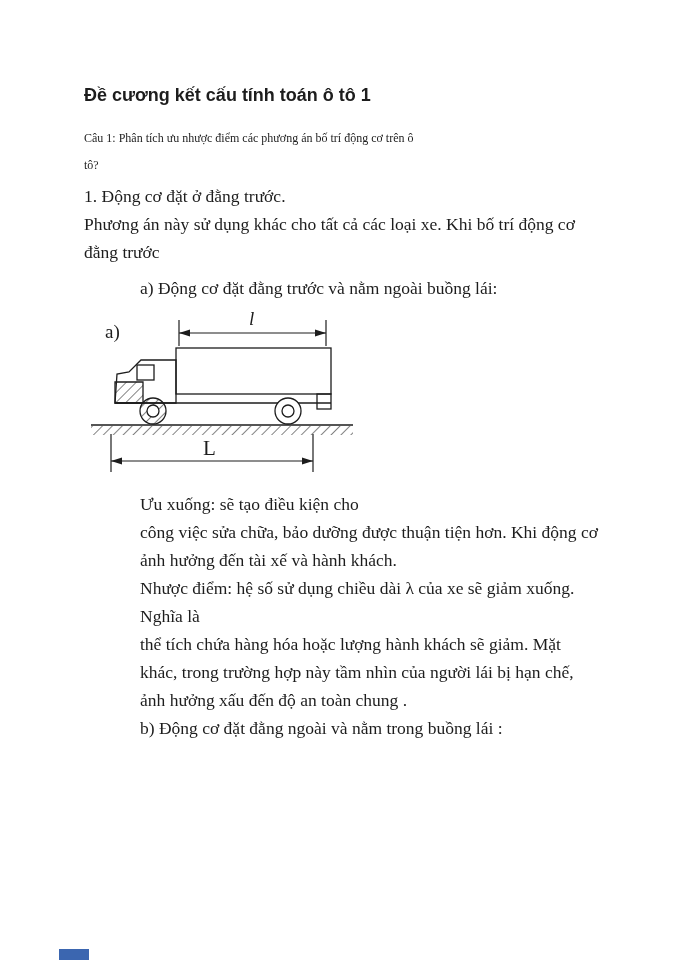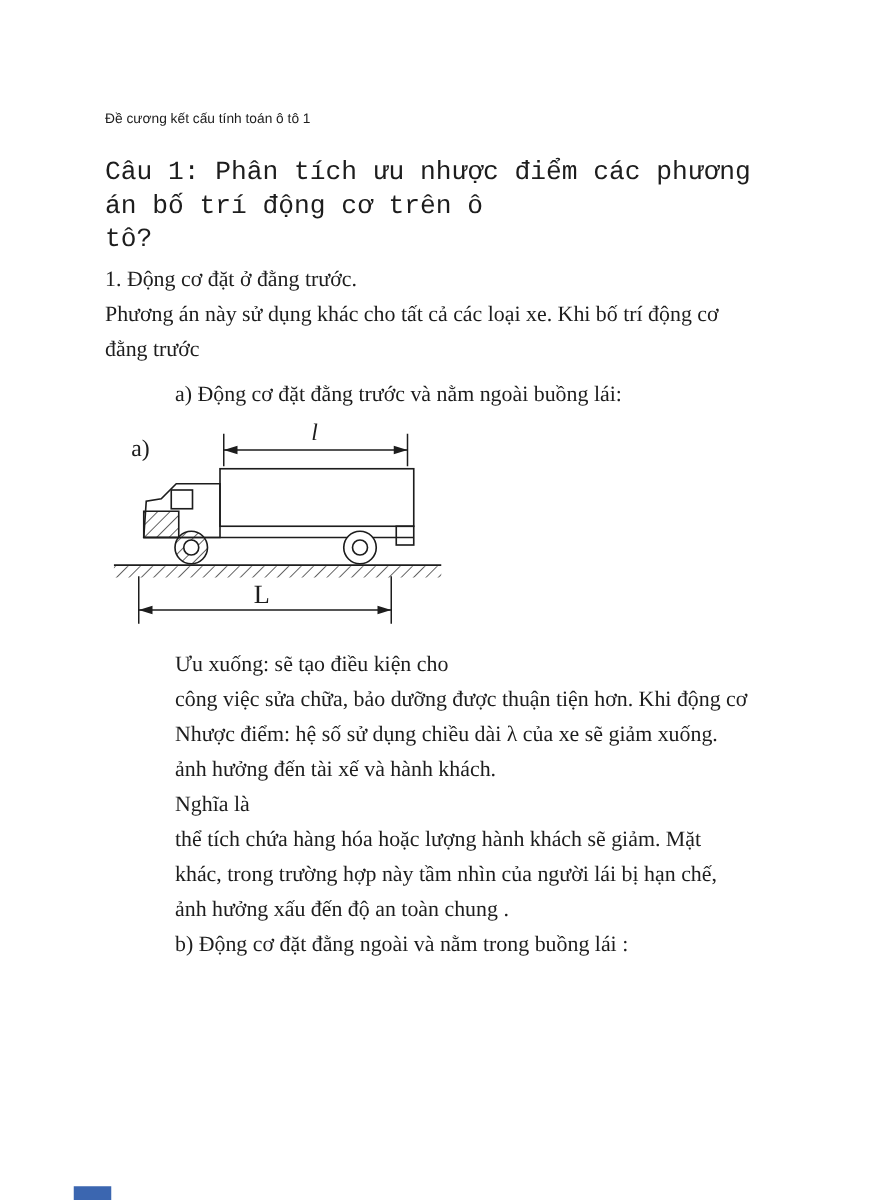--- a/index.html
+++ b/index.html
@@ -11,27 +11,28 @@
     position:relative;
     overflow:hidden;
   }
   .page {
     position:absolute;
     inset:0;
     padding:84px 70px 0 84px;
   }
   .heading {
     font-family:"Liberation Sans", sans-serif;
-    font-size:11px;
+    font-size:18px;
     line-height:22px;
     margin-bottom:19px;
+    font-weight:bold;
   }
   .question-line {
-    font-family:Liberation Mono, monospace;
-    font-size:21px;
+    font-family:Liberation Serif, serif;
+    font-size:12px;
     line-height:27px;
   }
   .question-block { margin-bottom:3px; }
   .body-line {
     font-size:17.5px;
     line-height:28px;
   }
   .indent { margin-left:56px; }
   .item-a { margin-top:8px; }
   .figure {
@@ -123,22 +124,22 @@
         <line x1="20" y1="153" x2="222" y2="153"></line>
         <polygon points="20,153 31,149.6 31,156.4" fill="#1d1d1d" stroke="none"></polygon>
         <polygon points="222,153 211,149.6 211,156.4" fill="#1d1d1d" stroke="none"></polygon>
       </g>
       <text x="112" y="147" font-size="21">L</text>
     </svg>
   </div>
 
   <div class="body-line indent">Ưu xuống: sẽ tạo điều kiện cho</div>
   <div class="body-line indent">công việc sửa chữa, bảo dưỡng được thuận tiện hơn. Khi động cơ</div>
+  <div class="body-line indent">ảnh hưởng đến tài xế và hành khách.</div>
   <div class="body-line indent">Nhược điểm: hệ số sử dụng chiều dài λ của xe sẽ giảm xuống.</div>
-  <div class="body-line indent">ảnh hưởng đến tài xế và hành khách.</div>
   <div class="body-line indent">Nghĩa là</div>
   <div class="body-line indent">thể tích chứa hàng hóa hoặc lượng hành khách sẽ giảm. Mặt</div>
   <div class="body-line indent">khác, trong trường hợp này tầm nhìn của người lái bị hạn chế,</div>
   <div class="body-line indent">ảnh hưởng xấu đến độ an toàn chung .</div>
   <div class="body-line indent">b) Động cơ đặt đằng ngoài và nằm trong buồng lái :</div>
 
 </div>
 
 <div class="blue-mark"></div>
 

